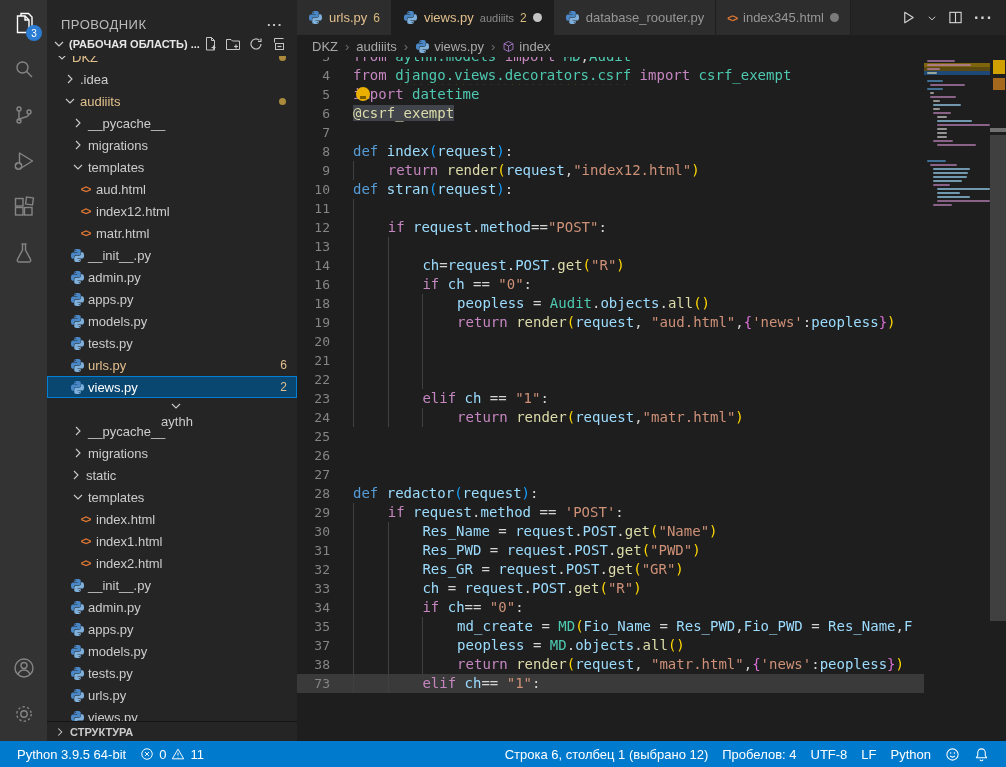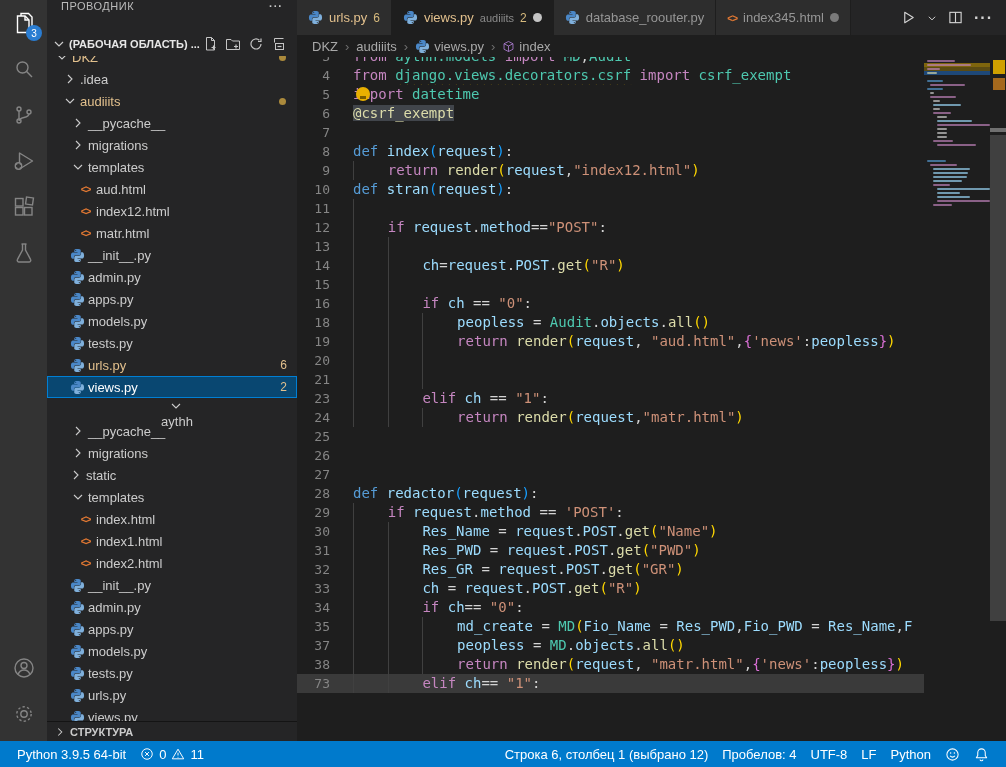--- a/index.html
+++ b/index.html
@@ -8,21 +8,21 @@
 
   
   .activitybar{width:47px;background:#333333;display:flex;flex-direction:column;align-items:center;flex:none;}
   .ab-icon{width:47px;height:46px;display:flex;align-items:center;justify-content:center;color:#858585;position:relative;cursor:pointer;}
   .ab-icon.active{color:#ffffff;}
   .ab-badge{position:absolute;bottom:5px;right:5px;width:16px;height:16px;border-radius:50%;background:#2a7dd2;color:#fff;font-size:10px;display:flex;align-items:center;justify-content:center;}
   .ab-bottom{margin-top:auto;margin-bottom:4px;display:flex;flex-direction:column;align-items:center;}
 
   
   .sidebar{width:250px;background:#252526;display:flex;flex-direction:column;color:#cccccc;flex:none;min-height:0;}
-  .side-title{height:32px;flex:none;display:flex;align-items:flex-start;padding:0 14px;font-size:11px;letter-spacing:.5px;color:#bbbbbb;}
+  .side-title{height:32px;flex:none;display:flex;align-items:flex-end;padding:0 14px;font-size:13px;letter-spacing:.5px;color:#bbbbbb;}
   .side-title .dots{margin-left:auto;color:#cccccc;font-weight:bold;letter-spacing:1px;cursor:pointer;}
   .ws-header{height:24px;flex:none;display:flex;align-items:center;font-size:11px;font-weight:bold;color:#e7e7e7;padding:0 4px;gap:2px;}
   .ws-header .trunc{color:#e7e7e7;white-space:nowrap;text-align:center;}
   .ws-icons{margin-left:auto;display:flex;gap:7px;padding-right:8px;}
   .ws-icons span{cursor:pointer;display:flex;}
   .tree-wrap{flex:1;overflow:hidden;position:relative;}
   #tree{margin-top:-10px;}
   .row22{height:22px;display:flex;align-items:center;font-size:13px;cursor:pointer;white-space:nowrap;}
   .chev,.ficon{width:17px;flex:none;display:flex;align-items:center;justify-content:center;}
   .html-ic{color:#e37933;font-weight:bold;font-size:10px;letter-spacing:-1px;}
@@ -624,41 +624,41 @@
             </div>
             <div class="crow">
               <div class="gut">13</div>
               <div class="lc"><span class="ind">    </span><span class="ind">    </span></div>
             </div>
             <div class="crow">
               <div class="gut">14</div>
               <div class="lc"><span class="ind">    </span><span class="ind">    </span><span class="vb">ch</span><span class="tx">=</span><span class="vb">request</span><span class="tx">.</span><span class="vb">POST</span><span class="tx">.</span><span class="fn">get</span><span class="b1">(</span><span class="st">"R"</span><span class="b1">)</span></div>
             </div>
             <div class="crow">
-              <div class="gut">15</div>
-              <div class="lc"><span class="ind">    </span><span class="ind">    </span></div>
-            </div>
-            <div class="crow">
               <div class="gut">16</div>
               <div class="lc"><span class="ind">    </span><span class="ind">    </span><span class="kc">if </span><span class="vb">ch</span><span class="tx"> == </span><span class="st">"0"</span><span class="tx">:</span></div>
             </div>
             <div class="crow">
               <div class="gut">18</div>
               <div class="lc"><span class="ind">    </span><span class="ind">    </span><span class="ind">    </span><span class="vb">peopless</span><span class="tx"> = </span><span class="ty">Audit</span><span class="tx">.</span><span class="vb">objects</span><span class="tx">.</span><span class="fn">all</span><span class="b1">()</span></div>
             </div>
             <div class="crow">
               <div class="gut">19</div>
               <div class="lc"><span class="ind">    </span><span class="ind">    </span><span class="ind">    </span><span class="kc">return </span><span class="fn">render</span><span class="b1">(</span><span class="vb">request</span><span class="tx">, </span><span class="st">"aud.html"</span><span class="tx">,</span><span class="b2">{</span><span class="st">'news'</span><span class="tx">:</span><span class="vb">peopless</span><span class="b2">}</span><span class="b1">)</span></div>
             </div>
             <div class="crow">
               <div class="gut">20</div>
               <div class="lc"><span class="ind">    </span><span class="ind">    </span><span class="ind">    </span></div>
             </div>
             <div class="crow">
               <div class="gut">21</div>
+              <div class="lc"><span class="ind">    </span><span class="ind">    </span><span class="ind">    </span></div>
+            </div>
+            <div class="crow">
+              <div class="gut">22</div>
               <div class="lc"><span class="ind">    </span><span class="ind">    </span><span class="ind">    </span></div>
             </div>
             <div class="crow">
               <div class="gut">23</div>
               <div class="lc"><span class="ind">    </span><span class="ind">    </span><span class="kc">elif </span><span class="vb">ch</span><span class="tx"> == </span><span class="st">"1"</span><span class="tx">:</span></div>
             </div>
             <div class="crow">
               <div class="gut">24</div>
               <div class="lc"><span class="ind">    </span><span class="ind">    </span><span class="ind">    </span><span class="kc">return </span><span class="fn">render</span><span class="b1">(</span><span class="vb">request</span><span class="tx">,</span><span class="st">"matr.html"</span><span class="b1">)</span></div>
             </div>

